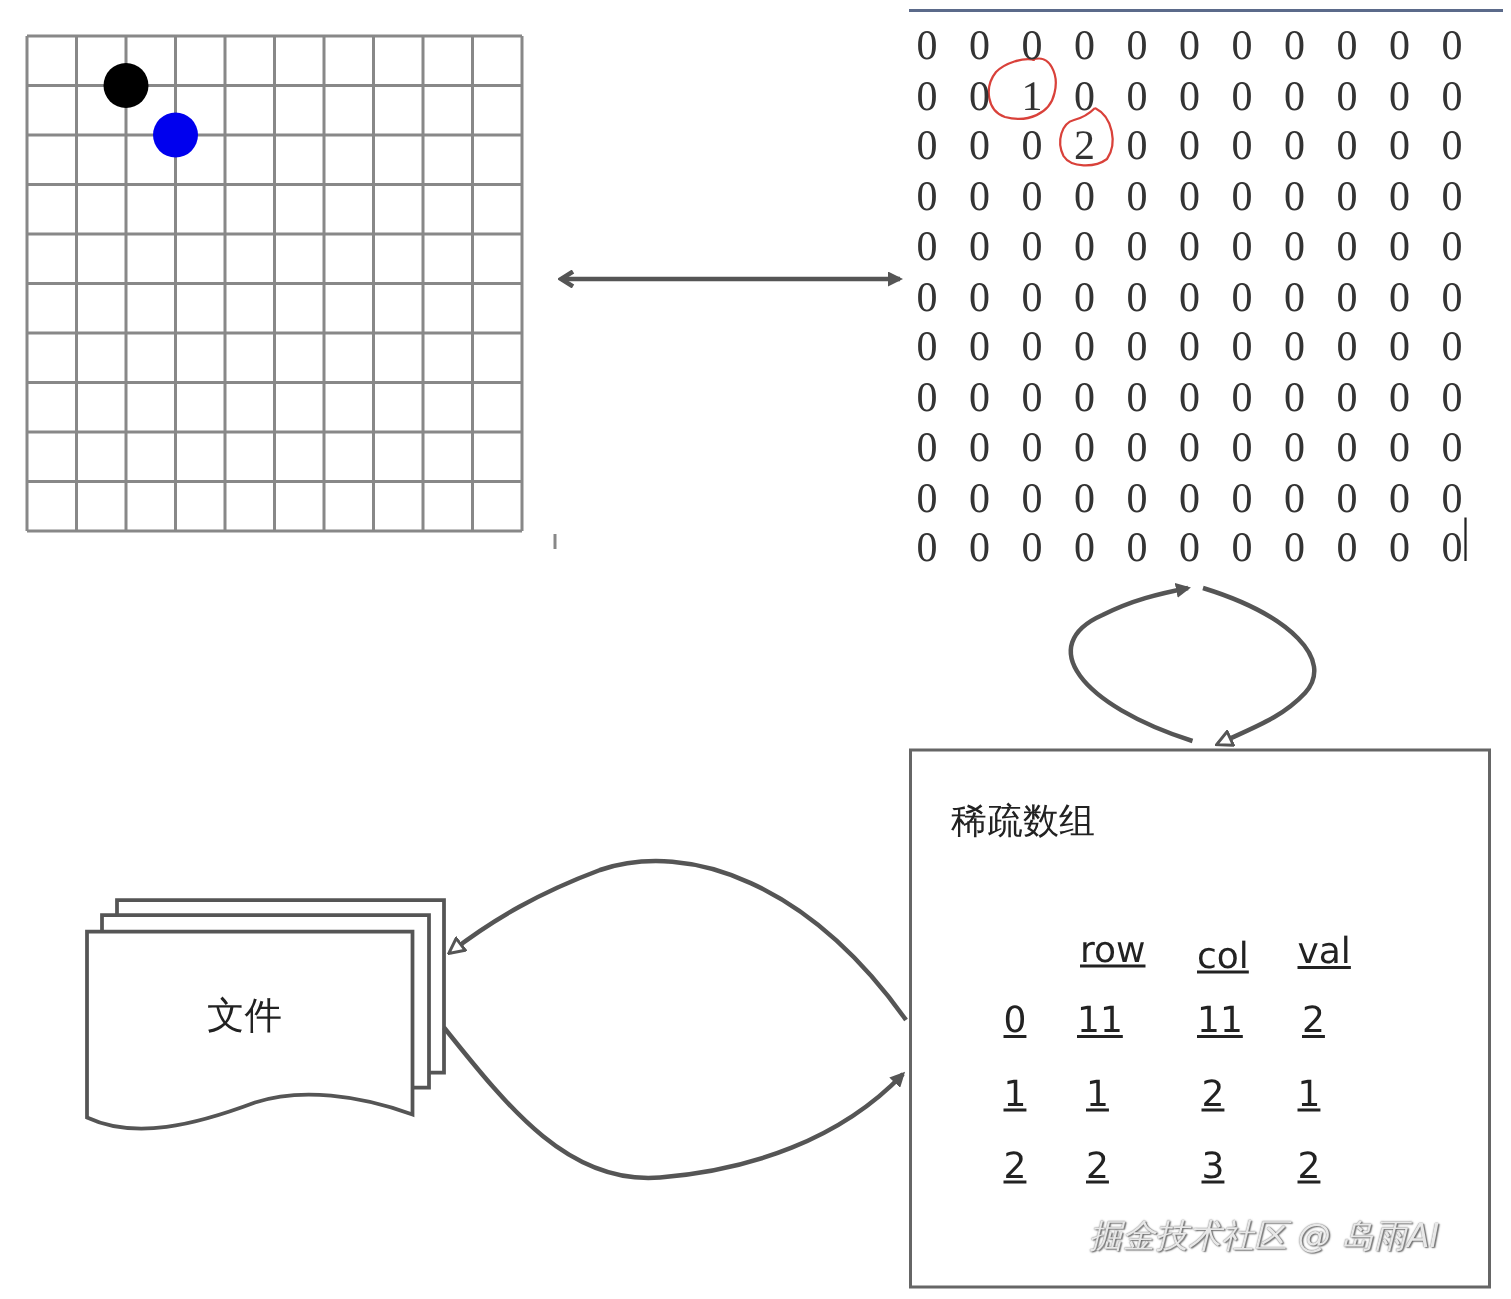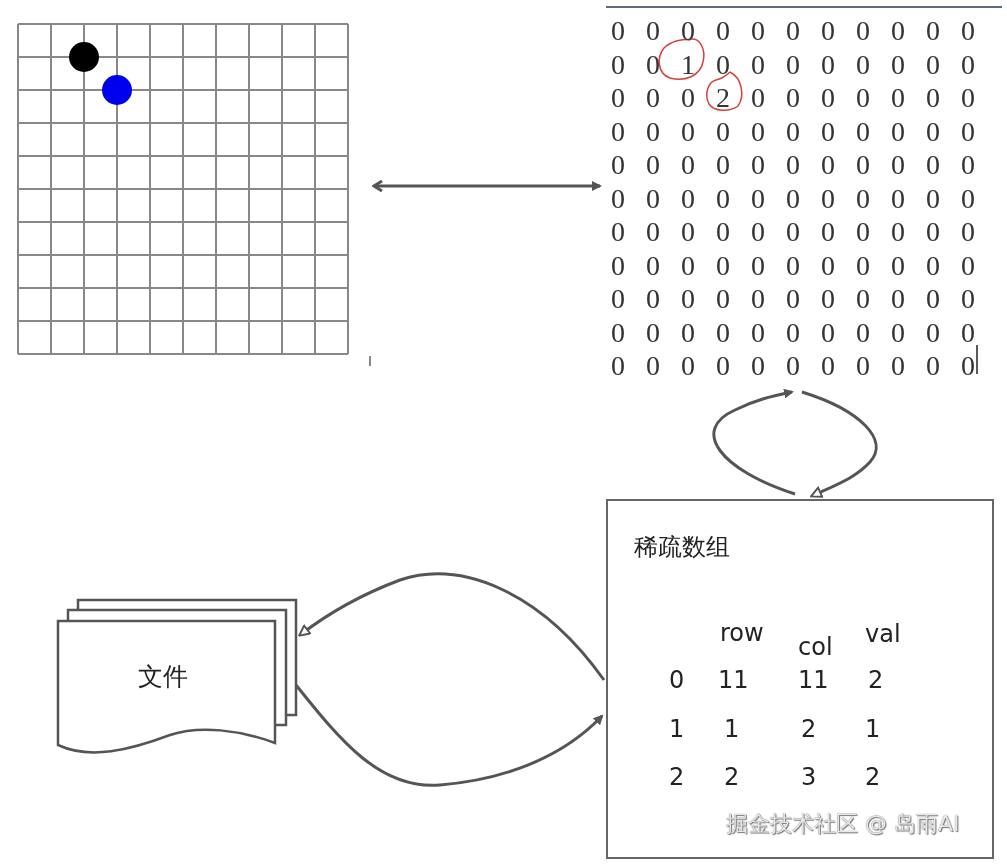--- a/index.html
+++ b/index.html
@@ -7,23 +7,23 @@
          font-family:"DejaVu Sans", "Liberation Sans", sans-serif; color:#222; }
   svg.canvas { position:absolute; left:0; top:0; }
   .matrix { position:absolute; left:606px; top:6px; width:380px; }
   .matrix .topline { position:absolute; left:0; top:0; width:396px; height:2px; background:#5b6a8a; }
   .matrix .mrow { position:absolute; left:0; height:33px; display:flex; }
   .matrix .mcell { width:35px; text-align:left; padding-left:5px; box-sizing:border-box;
                    font-family:"Liberation Serif", "DejaVu Serif", serif; font-size:28px; color:#333; line-height:33px; }
   .box { position:absolute; left:606px; top:499px; width:388px; height:360px; border:2px solid #666; box-sizing:border-box; background:#fff; }
   .box-title { position:absolute; left:26px; top:30px; font-size:24px; color:#222;text-align:center; }
   .tbl { position:absolute; font-size:24px; color:#222; }
-  .tbl span { position:absolute; }
+  .tbl span { position:absolute;text-decoration:underline; }
   .watermark { position:absolute; left:118px; top:308px; font-size:22px; color:#e8e8e8;
-               text-shadow: 0 0 1px #555, 1px 1px 1px #777; white-space:nowrap; }
+               text-shadow: 0 0 1px #555, 1px 1px 1px #777; white-space:nowrap;font-style:italic; }
   .file-label { position:absolute; left:138px; top:660px; font-size:25px; color:#222; }
 </style>
 </head>
 <body>
 
 <svg class="canvas" width="1007" height="866">
   <defs>
     <marker id="arrowFill" markerWidth="10" markerHeight="10" refX="8" refY="5" orient="auto" markerUnits="userSpaceOnUse">
       <path d="M0,0 L10,5 L0,10 Z" fill="#555"></path>
     </marker>
@@ -229,21 +229,21 @@
         <div class="mcell">0</div>
         <div class="mcell">0</div>
       </div>
     </div>
 </div>
 
 <div class="box">
   <div class="box-title">稀疏数组</div>
   <div class="tbl" style="left:0;top:0;">
     <span style="left:112px;top:118px">row</span>
-    <span style="left:190px;top:132px">col</span>
+    <span style="left:190px;top:122px">col</span>
     <span style="left:257px;top:119px">val</span>
 
     <span style="left:61px;top:165px">0</span>
     <span style="left:110px;top:165px">11</span>
     <span style="left:190px;top:165px">11</span>
     <span style="left:260px;top:165px">2</span>
 
     <span style="left:61px;top:214px">1</span>
     <span style="left:116px;top:214px">1</span>
     <span style="left:193px;top:214px">2</span>

